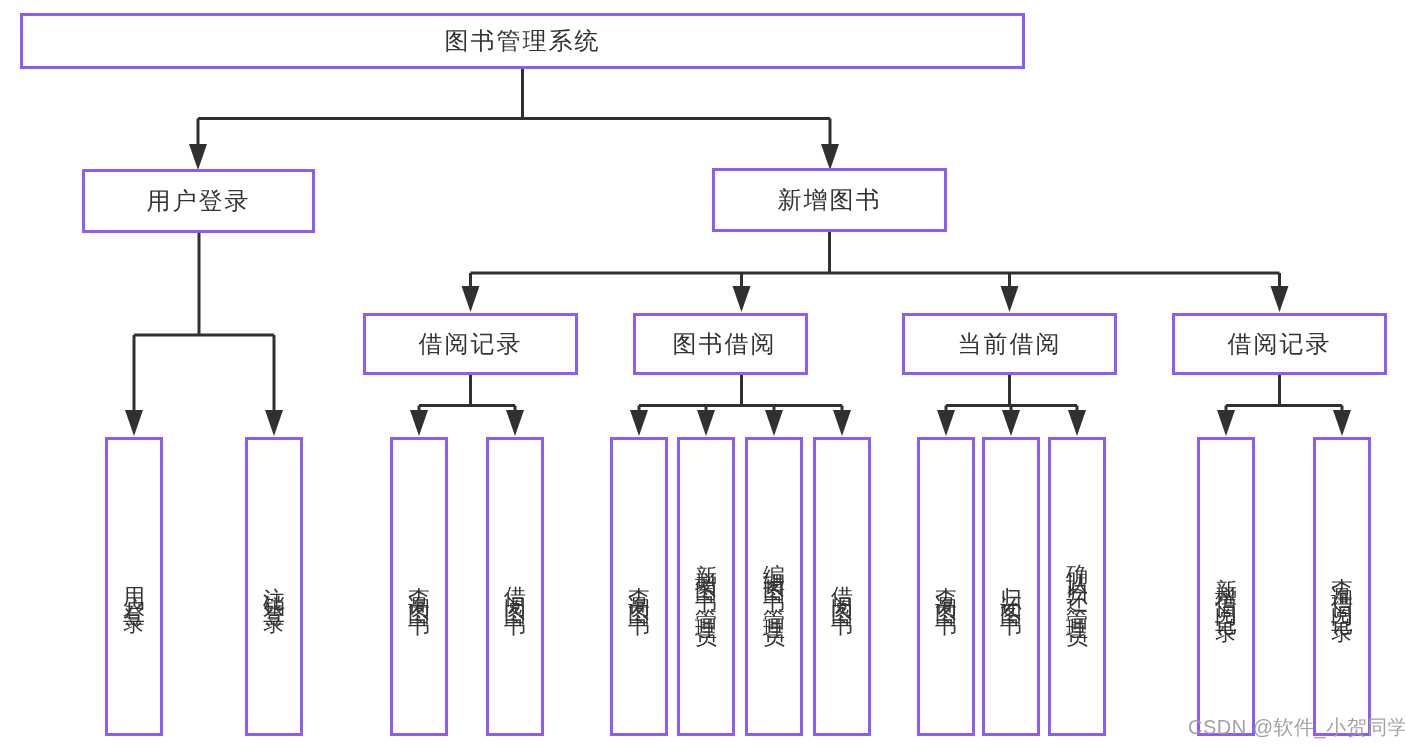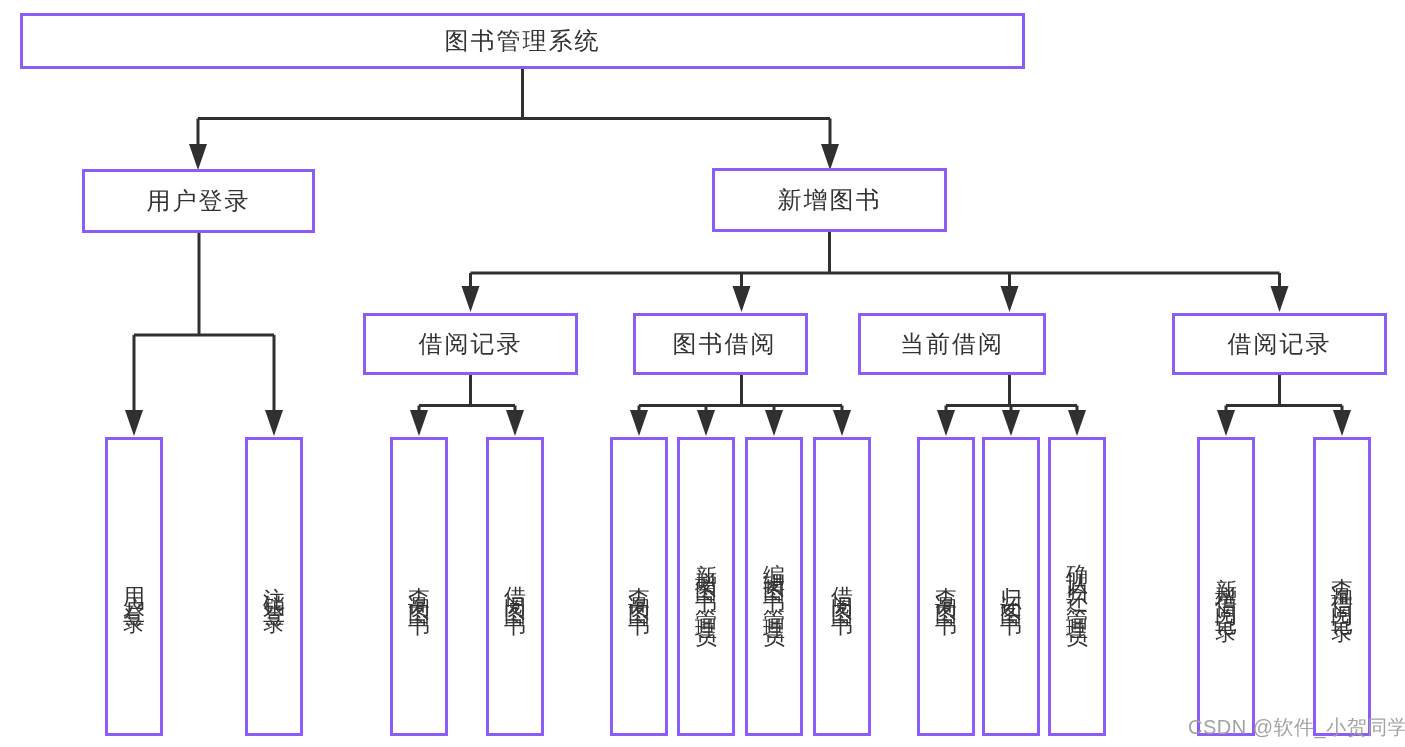--- a/index.html
+++ b/index.html
@@ -115,21 +115,21 @@
   <div class="node" style="left:712px; top:168px; width:235px; height:64px;">
     <span class="lbl">新增图书</span>
   </div>
 
   <div class="node" style="left:363px; top:313px; width:215px; height:62px;">
     <span class="lbl">借阅记录</span>
   </div>
   <div class="node" style="left:633px; top:313px; width:175px; height:62px;padding-left:8px;">
     <span class="lbl">图书借阅</span>
   </div>
-  <div class="node" style="left:858px; top:313px; width:188px; height:62px;">
+  <div class="node" style="left:902px; top:313px; width:215px; height:62px;">
     <span class="lbl">当前借阅</span>
   </div>
   <div class="node" style="left:1172px; top:313px; width:215px; height:62px;">
     <span class="lbl">借阅记录</span>
   </div>
 
   <div class="node leaf" style="left:105px;">
     <span class="vlbl">用户登录</span>
   </div>
   <div class="node leaf" style="left:245px;">

